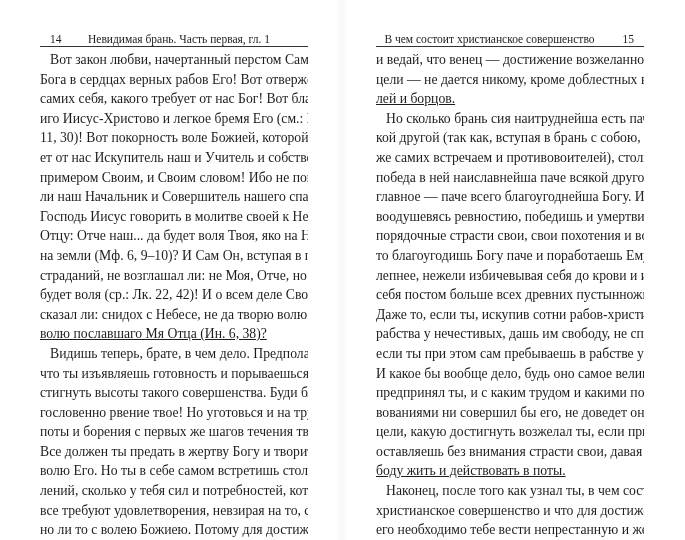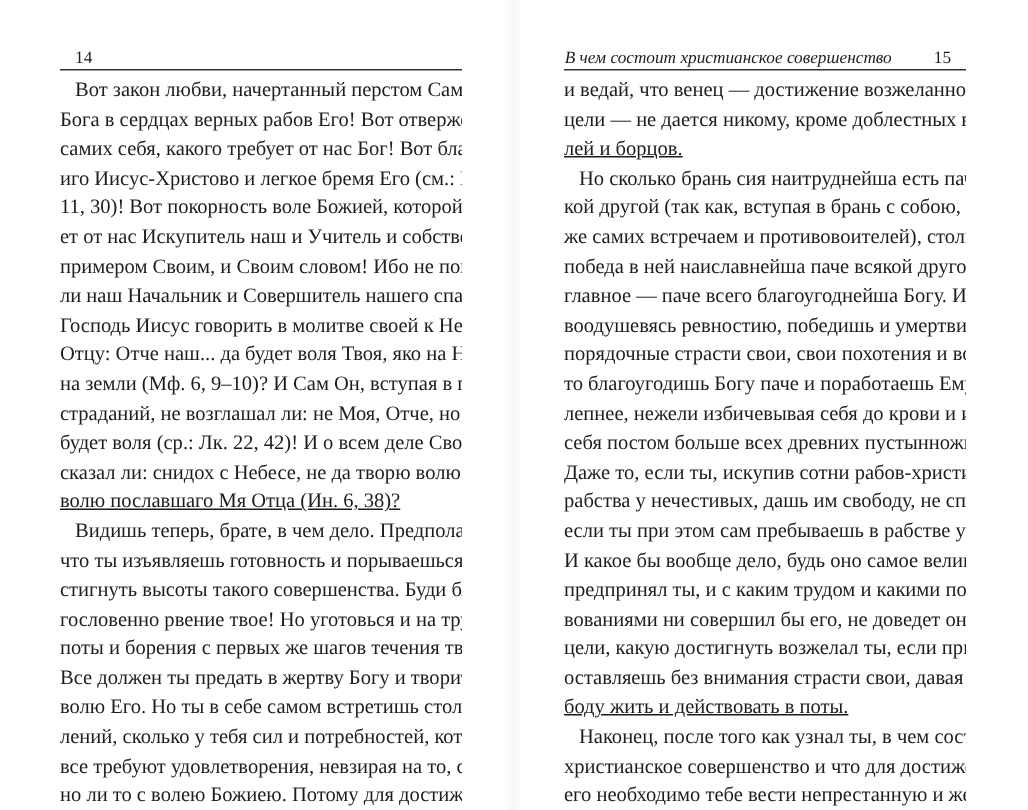--- a/index.html
+++ b/index.html
@@ -21,21 +21,21 @@
   .header {
     position: absolute; top: 28px; height: 18px;
     border-bottom: 1px solid #333;
     font-size: 11.5px; line-height: 14px;
     display: flex; align-items: flex-end;
   }
   .page.left .header { left: 40px; width: 268px; }
   .page.right .header { left: 34px; width: 268px; justify-content: flex-end; }
   .page.left .pnum { margin-left: 10px; width: 38px; }
   .page.left .running { flex: 1; }
-  .page.right .running { font-style: italic; margin-right: 28px; }
+  .page.right .running { margin-right: 28px; }
   .page.right .pnum { margin-right: 10px; text-align: right; }
   .body-text {
     position: absolute; top: 50px;
     font-size: 13.7px; line-height: 19.6px;
     text-align: justify;
     hyphens: manual;
   }
   .page.left .body-text { left: 40px; width: 268px; }
   .page.right .body-text { left: 34px; width: 268px; }
   .line { display: block; text-align: justify; text-align-last: justify; white-space: nowrap; overflow: hidden; }
@@ -44,20 +44,21 @@
 </style>
 </head>
 <body>
 
 <div class="spread">
   <div class="gutter"></div>
 
   <div class="page left">
     <div class="header">
       <span class="pnum">14</span>
+      <span class="running">Невидимая брань. Часть первая, гл. 1</span>
     </div>
     <div class="body-text">
       <span class="line first">Вот закон любви, начертанный перстом Самого</span>
       <span class="line">Бога в сердцах верных рабов Его! Вот отвержение</span>
       <span class="line">самих себя, какого требует от нас Бог! Вот благое</span>
       <span class="line">иго Иисус-Христово и легкое бремя Его (см.: Мф.</span>
       <span class="line">11, 30)! Вот покорность воле Божией, которой требу-</span>
       <span class="line">ет от нас Искупитель наш и Учитель и собственным</span>
       <span class="line">примером Своим, и Своим словом! Ибо не повелел</span>
       <span class="line">ли наш Начальник и Совершитель нашего спасения</span>

